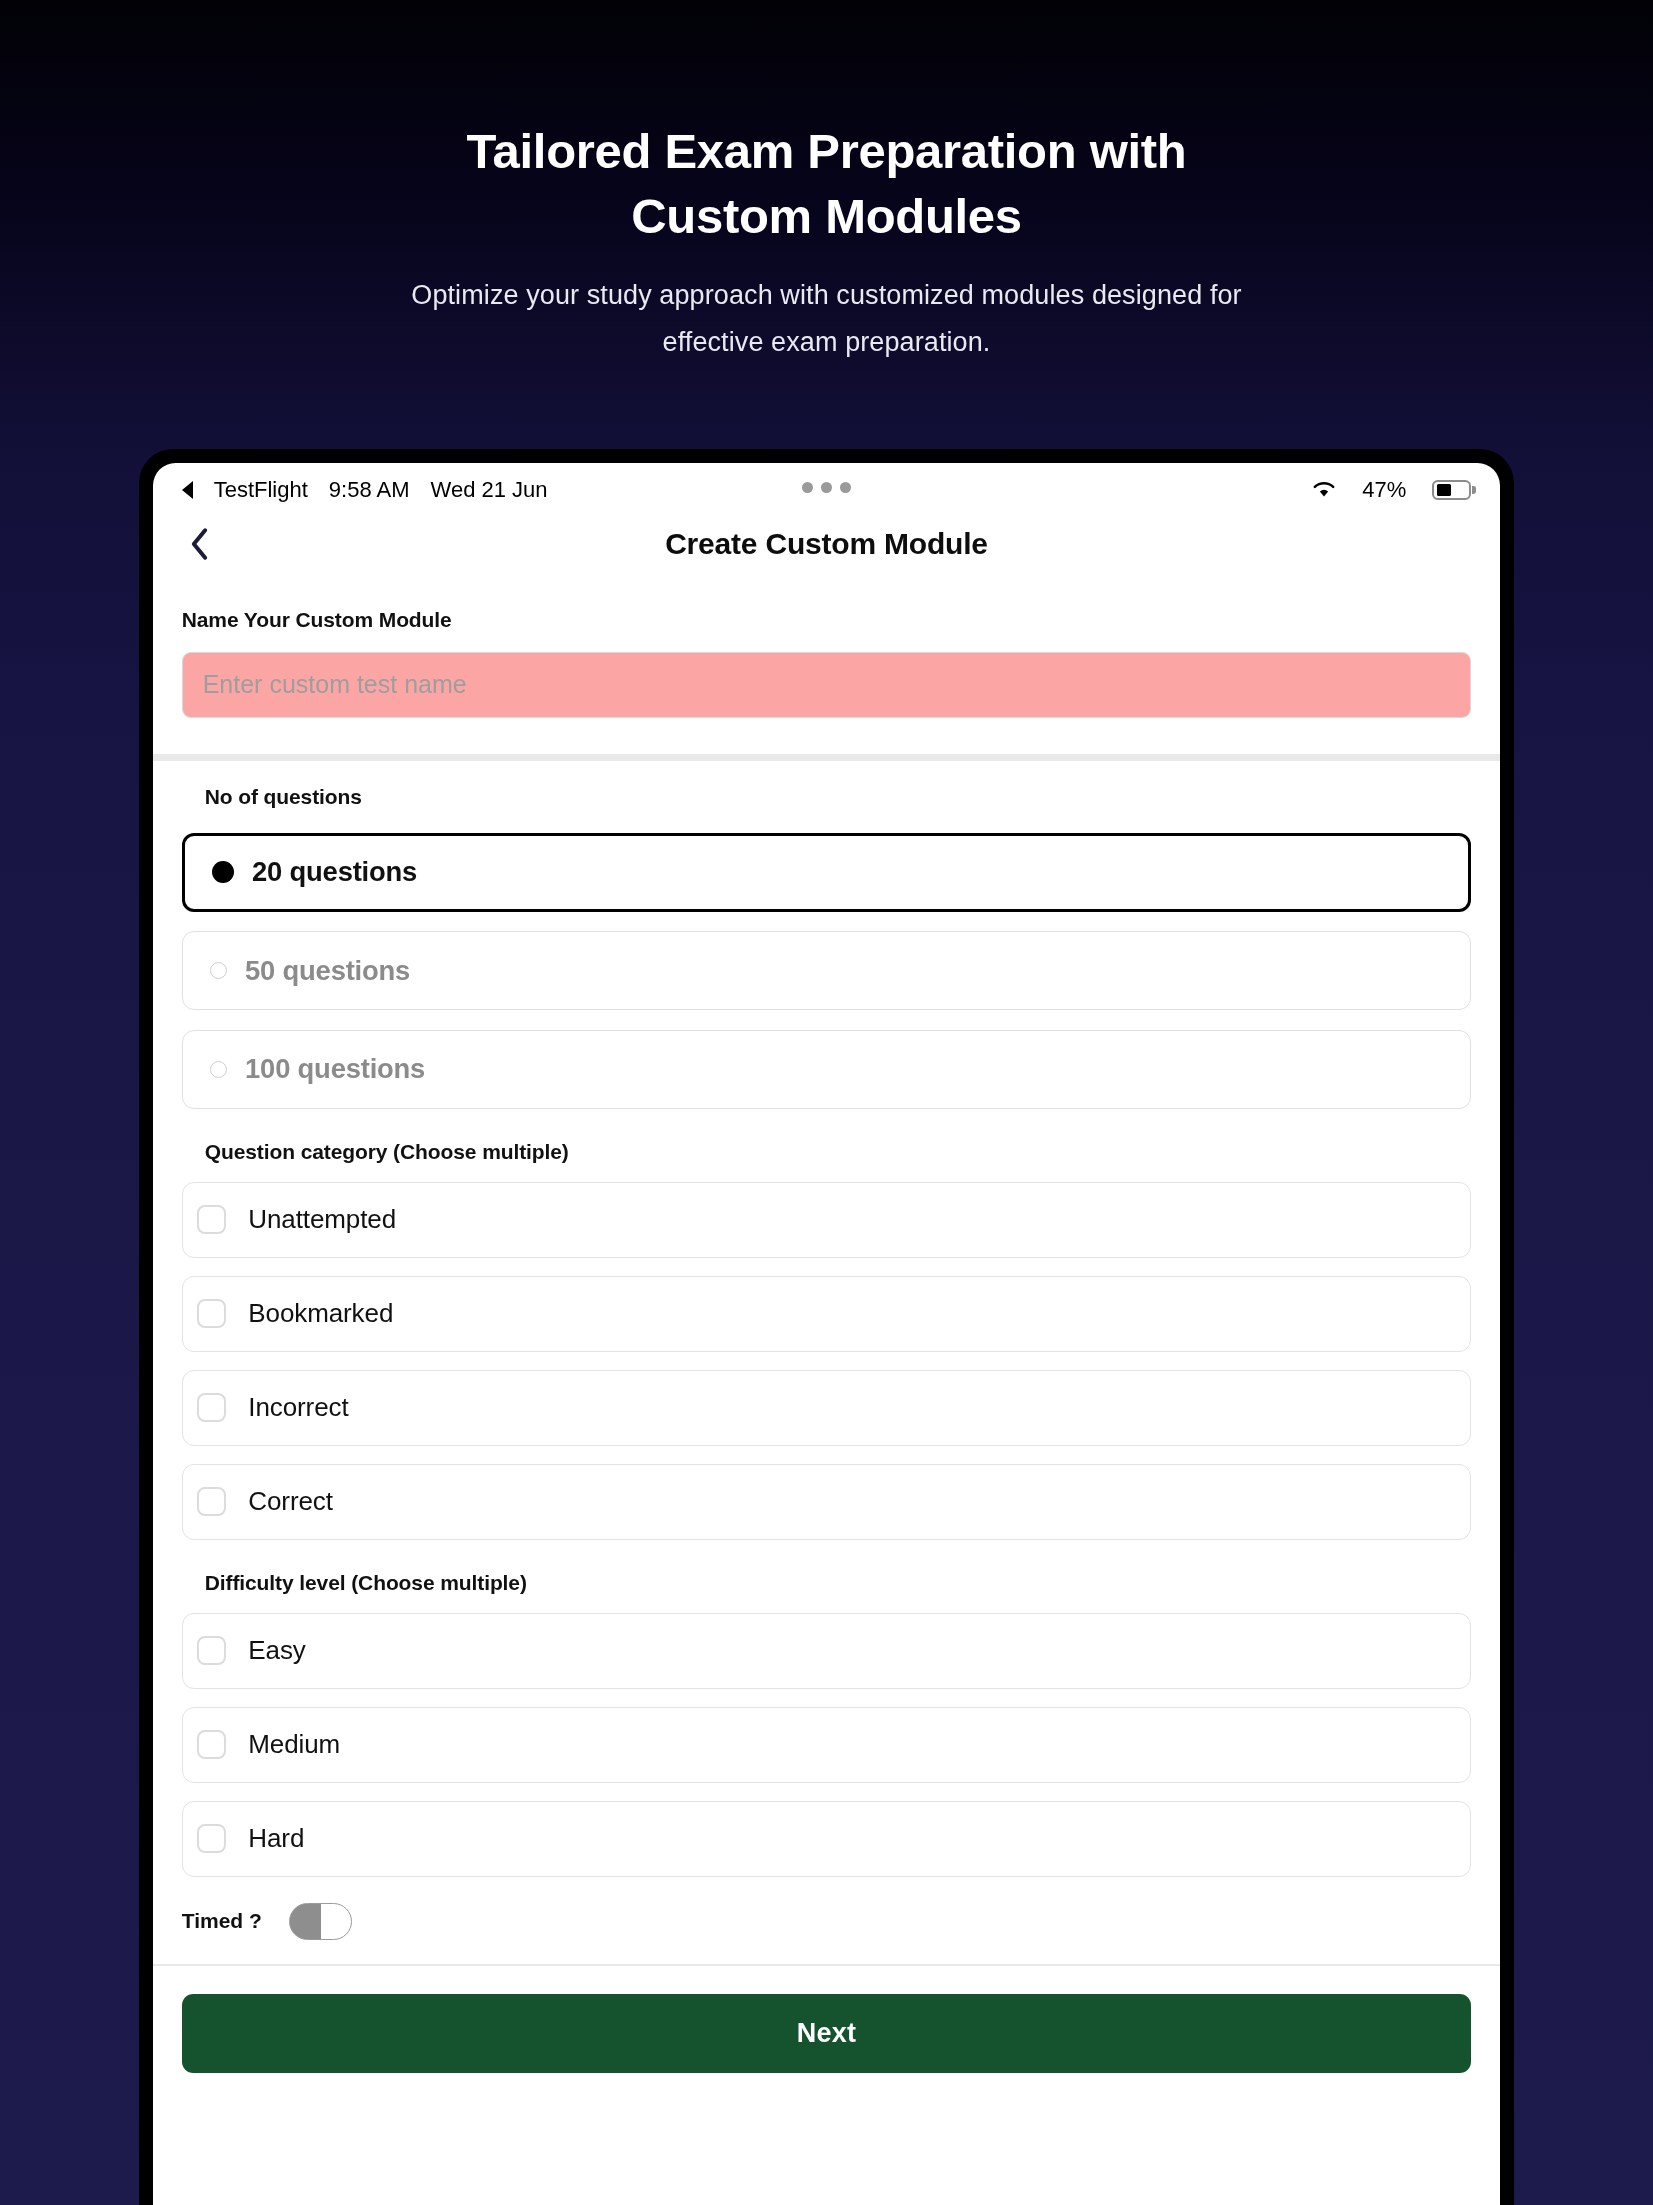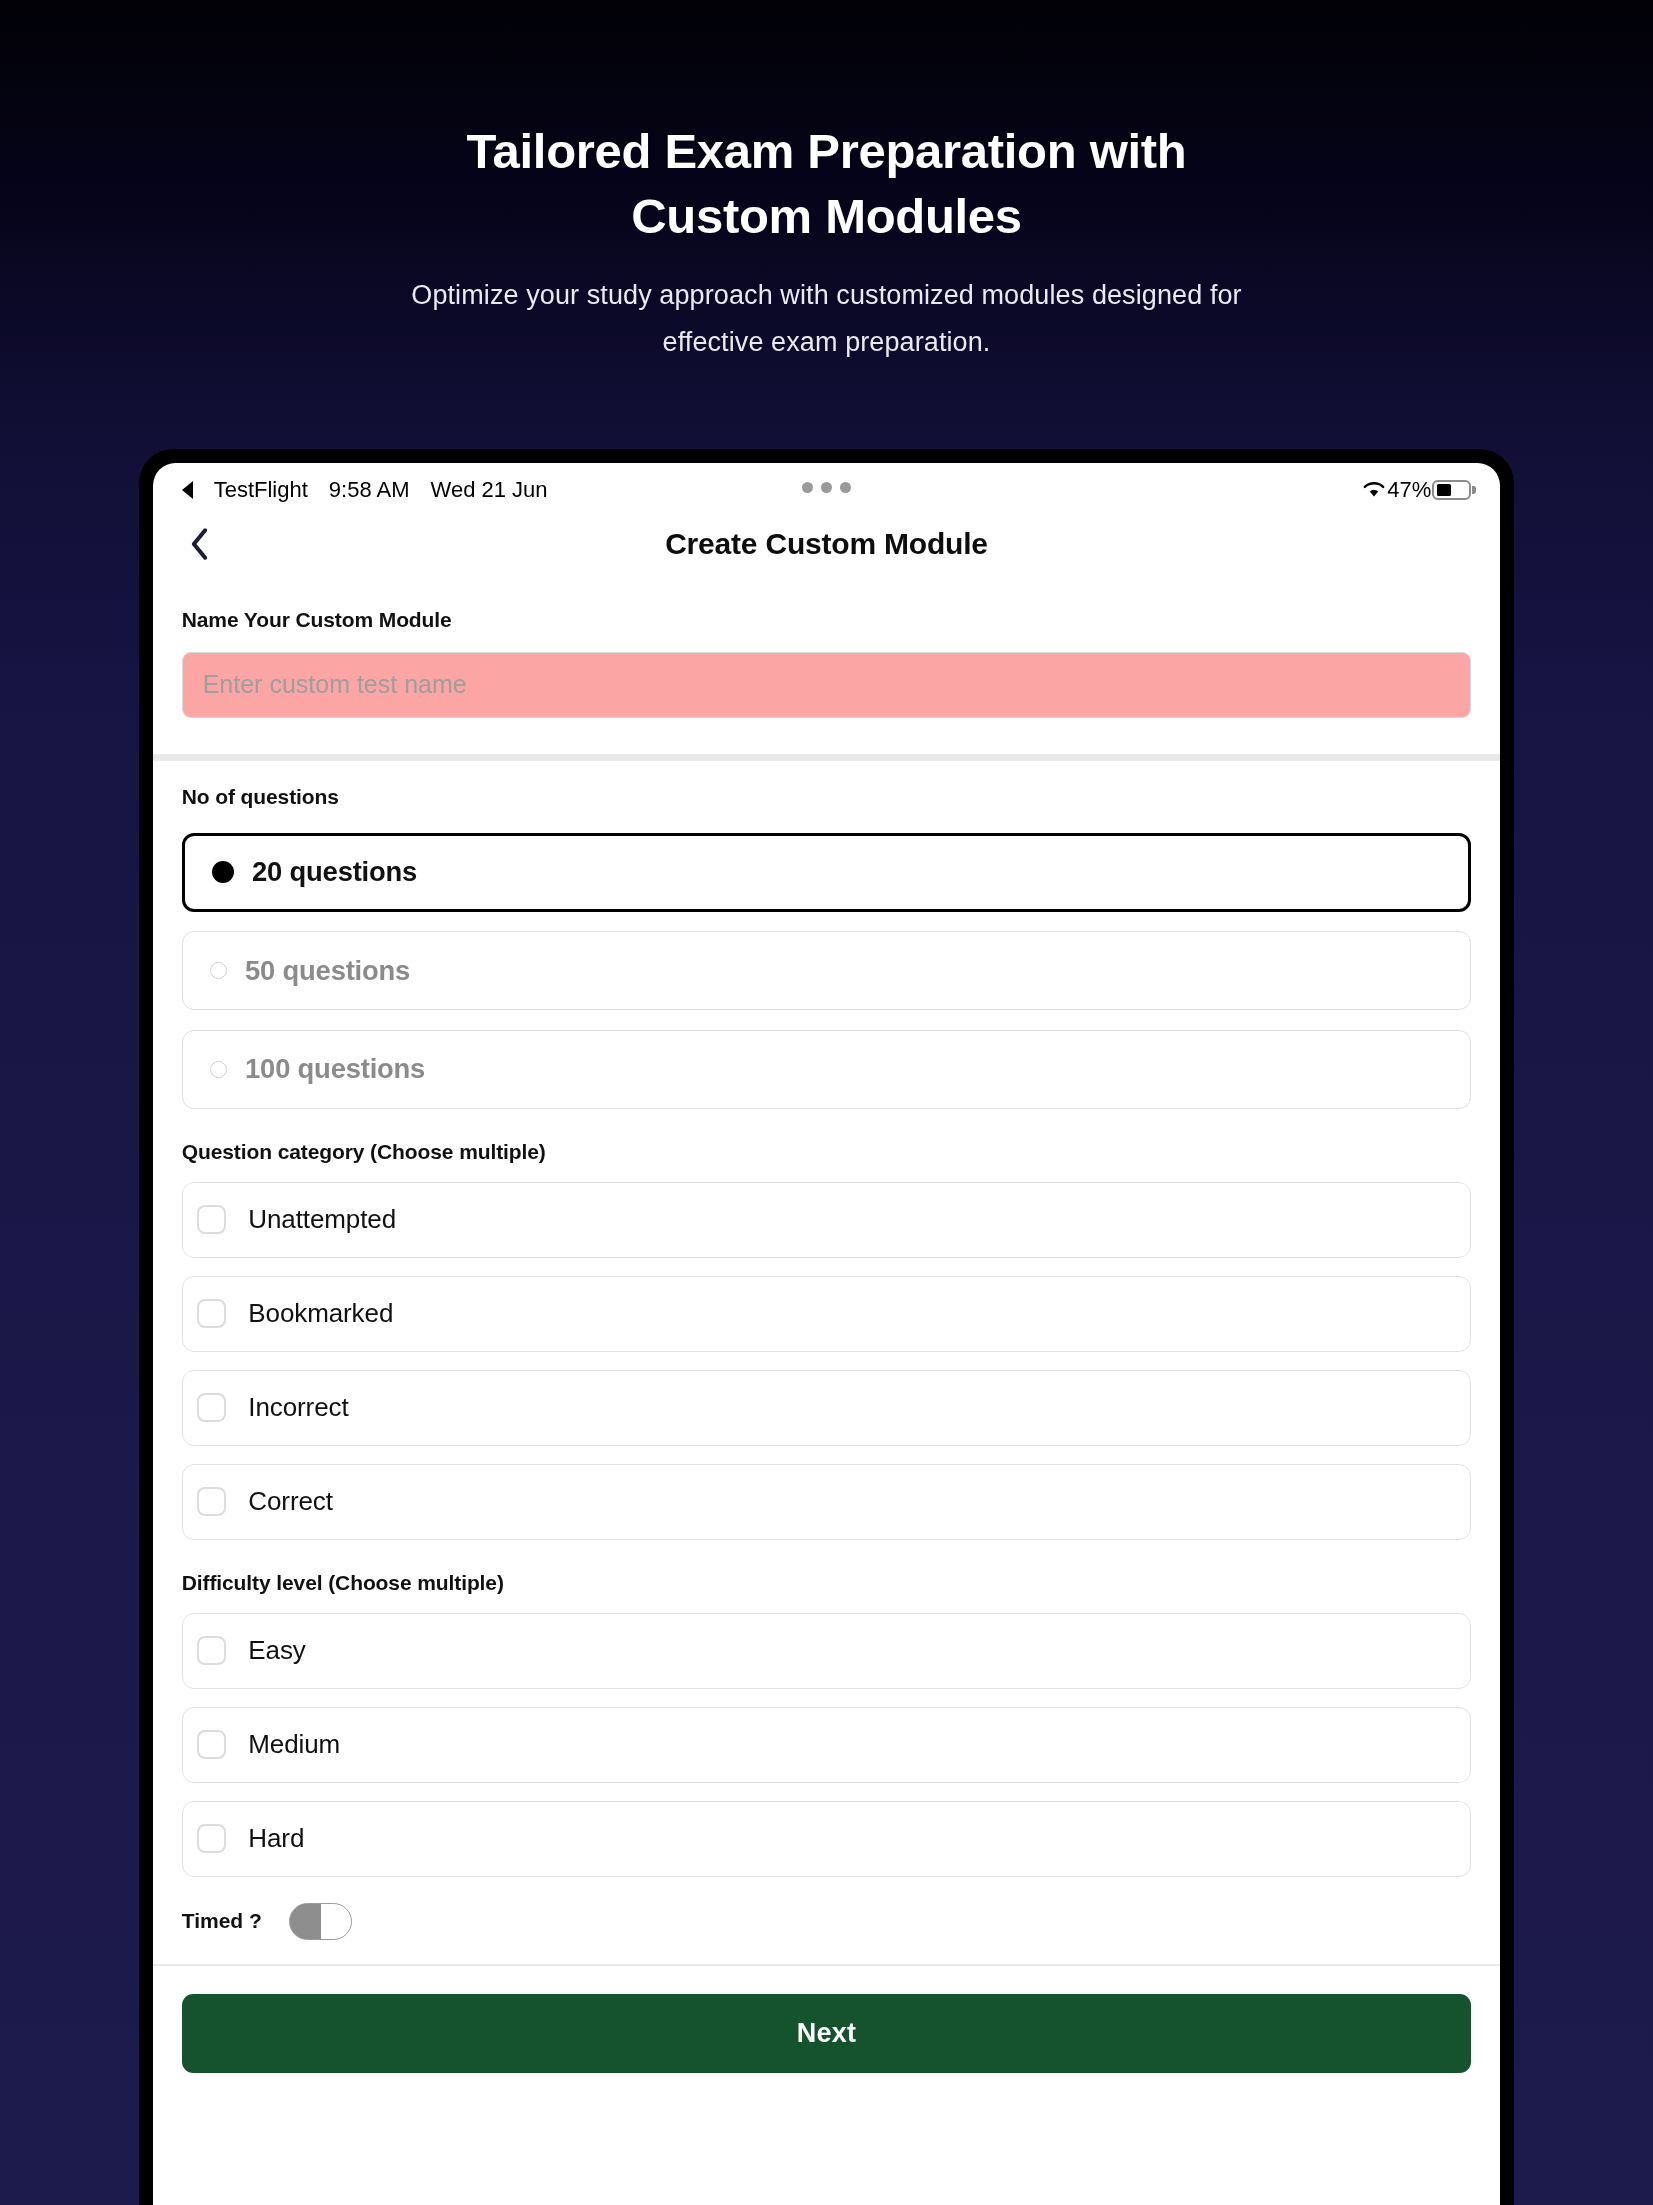--- a/index.html
+++ b/index.html
@@ -78,21 +78,21 @@
     border-right:11.3px solid #000;
     display:inline-block;
   }
   .sb-dots {
     position:absolute; left:0; right:0; top:0; bottom:0;
     display:flex; align-items:center; justify-content:center; gap:8px;
     pointer-events:none;
   }
   .sb-dots i { width:11.3px;height:11.3px;border-radius:50%;background:#9a9a9a;display:block; }
   .sb-right {
-    margin-left:auto; display:flex; align-items:center; gap:1px;
+    margin-left:auto; display:flex; align-items:center; gap:26px;
     font-size:22px; color:#000; font-weight:500;
   }
   .wifi { width:24px; height:19.4px; display:block; }
   .batt {
     width:39px;height:20px;border:2.4px solid #8c8c8c;border-radius:5.7px;
     padding:2.4px; position:relative; display:flex; align-items:center;
   }
   .batt::after {
     content:""; position:absolute; right:-6.5px; top:50%; transform:translateY(-50%);
     width:4px;height:8px;background:#8c8c8c;border-radius:0 2.4px 2.4px 0;
@@ -131,21 +131,21 @@
     font-size:25px; color:#111;
     padding:0 20px;
     font-family:"Liberation Sans", sans-serif;
     outline:none;
   }
   .text-input::placeholder { color:#9e9e9e; }
 
   .divider-band { height:7.3px; background:#e9e9e9; width:100%; flex:none; }
 
   .section { padding:24px 29px 0 29px; }
-  .section-label { font-size:21px; font-weight:bold; color:#111; letter-spacing:-0.1px; }
+  .section-label { font-size:21px; font-weight:bold; color:#111; letter-spacing:-0.1px;margin-left:23px; }
 
   
   .opt-card {
     margin-top:19.4px;
     width:100%; min-height:79px;
     border:1.6px solid #e0e0e0; border-radius:12px;
     background:#fff;
     display:flex; align-items:center;
     padding:0 27.4px;
     cursor:pointer;

